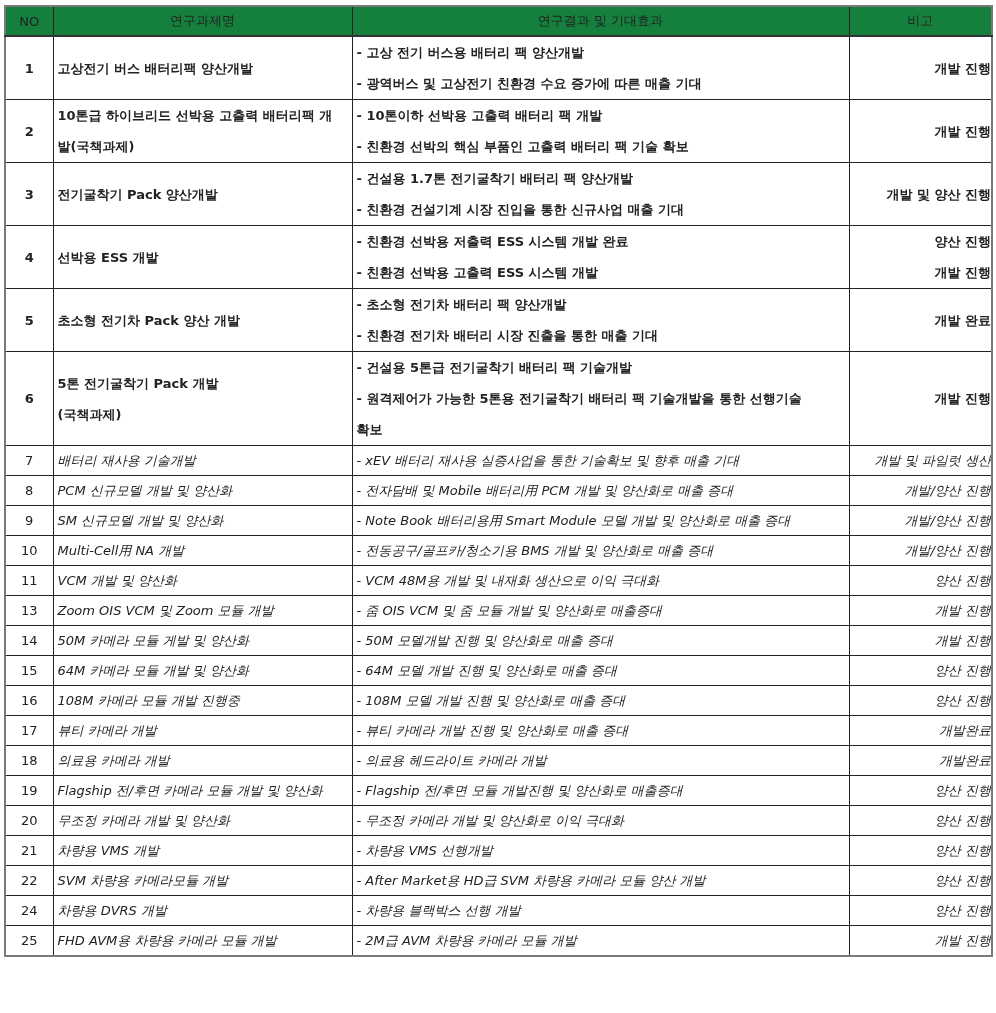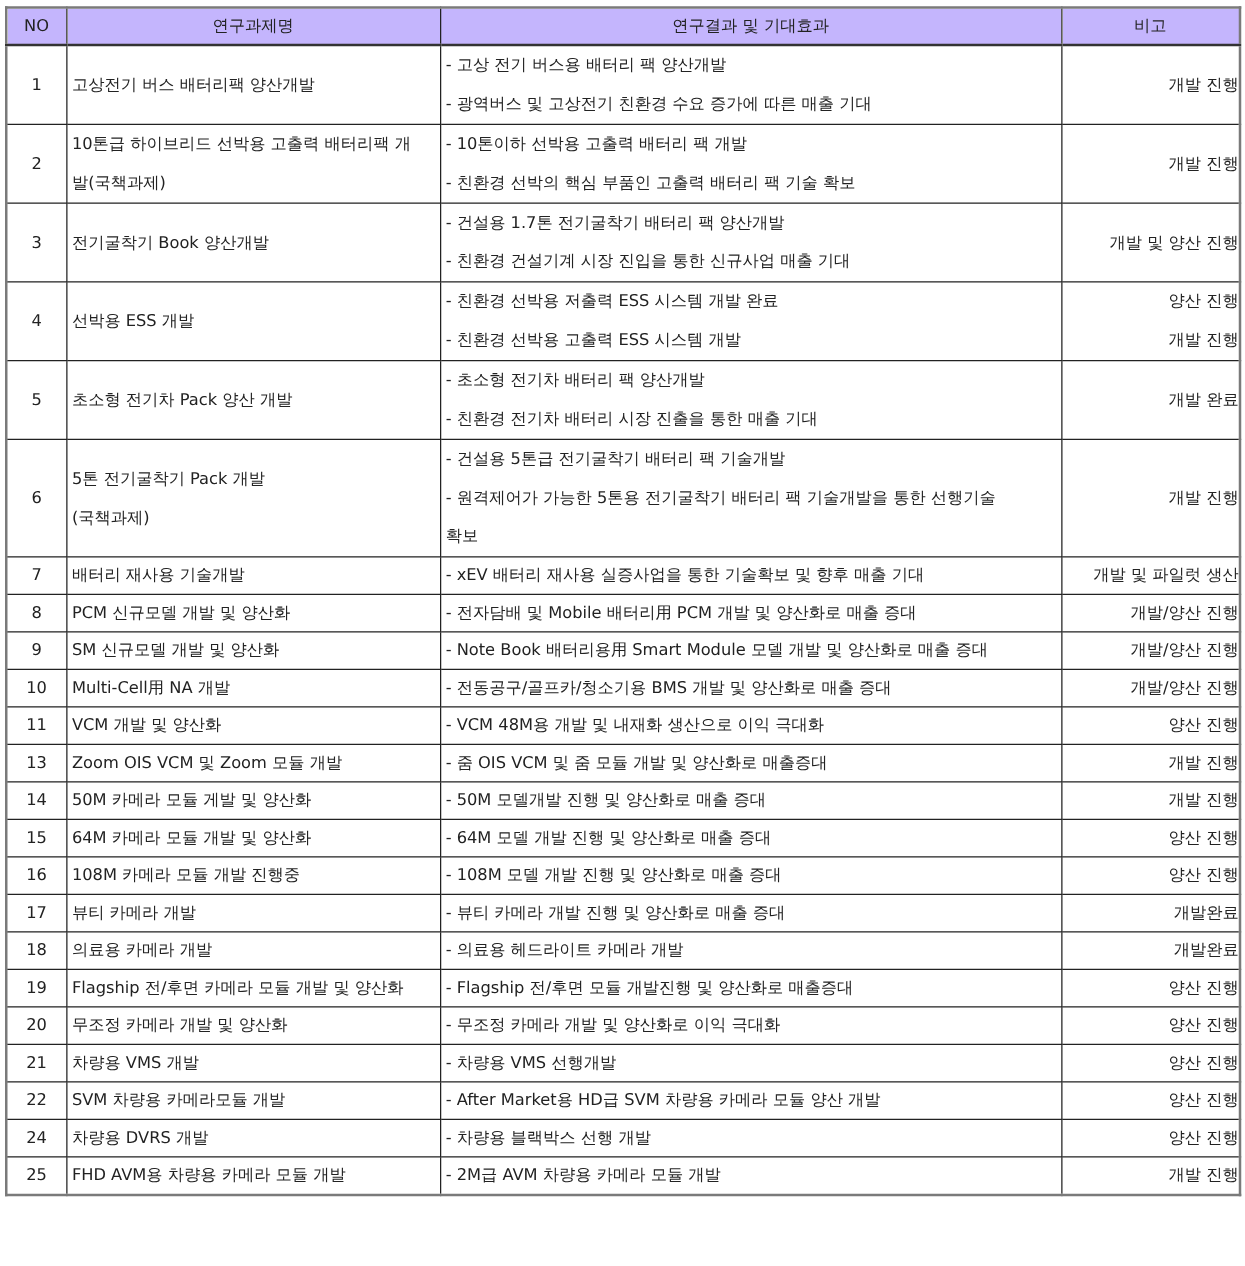--- a/index.html
+++ b/index.html
@@ -14,36 +14,36 @@
       border: 2px solid #7a7a7a;
     }
     th, td {
       border: 1px solid #222222;
       padding: 0;
       vertical-align: middle;
       overflow: hidden;
       white-space: nowrap;
     }
     th {
-      background: #c4b5fd;
+      background: #15803d;
       font-weight: normal;
       height: 28px;
       text-align: center;
       border-bottom: 2px solid #333333;
     }
     td.no { text-align: center; }
     td.title { padding-left: 4px; white-space: normal; line-height: 31px; }
     td.result { padding-left: 4px; white-space: normal; }
     td.note { text-align: right; }
     .line { display: block; height: 31px; line-height: 31px; white-space: nowrap; }
     tr.single td { height: 29px; }
-    tr.double td { height: 61px; }
-    tr.triple td { height: 92px; }
+    tr.double td { height: 61px; font-weight: bold; }
+    tr.triple td { height: 92px; font-weight: bold; }
     tr.double .line, tr.triple .line { height: 31px; }
-    tr.single .line { height: 29px; line-height: 29px; }
+    tr.single .line { height: 29px; line-height: 29px; font-style: italic; }
   </style>
 </head>
 <body>
 
 <div class="wrap">
   <table>
     <colgroup>
       <col style="width:48px">
       <col style="width:299px">
       <col style="width:497px">
@@ -81,21 +81,21 @@
             <span class="line">- 10톤이하 선박용 고출력 배터리 팩 개발</span>
             <span class="line">- 친환경 선박의 핵심 부품인 고출력 배터리 팩 기술 확보</span>
           </td>
           <td class="note">
             <span class="line">개발 진행</span>
           </td>
         </tr>
         <tr class="double">
           <td class="no">3</td>
           <td class="title">
-            <span class="line">전기굴착기 Book 양산개발</span>
+            <span class="line">전기굴착기 Pack 양산개발</span>
           </td>
           <td class="result">
             <span class="line">- 건설용 1.7톤 전기굴착기 배터리 팩 양산개발</span>
             <span class="line">- 친환경 건설기계 시장 진입을 통한 신규사업 매출 기대</span>
           </td>
           <td class="note">
             <span class="line">개발 및 양산 진행</span>
           </td>
         </tr>
         <tr class="double">

